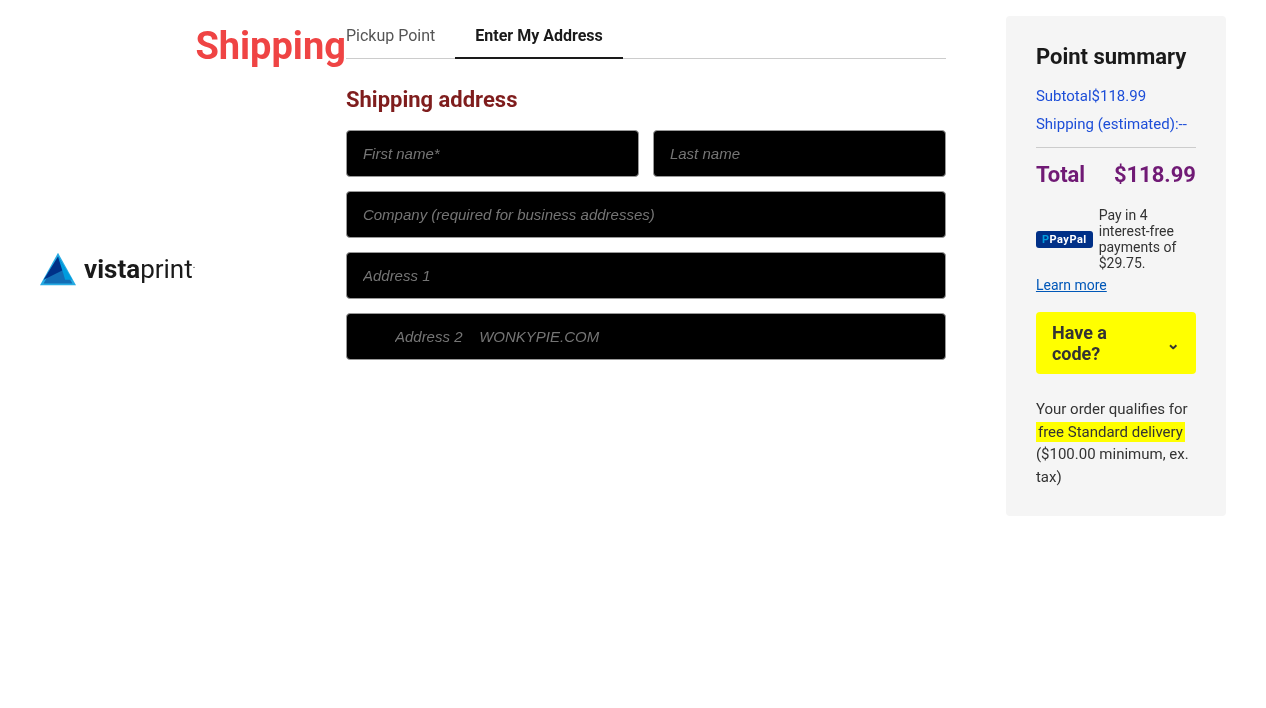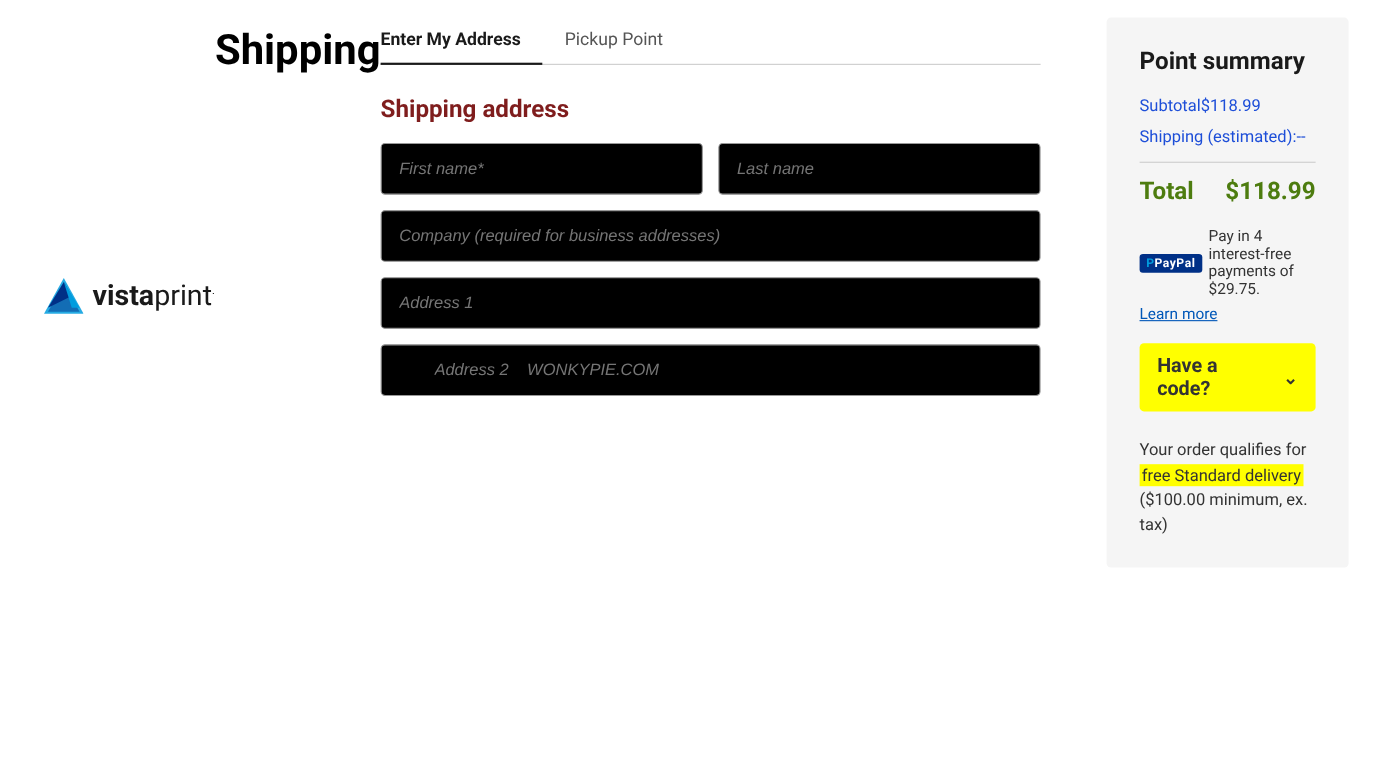--- a/index.html
+++ b/index.html
@@ -51,21 +51,21 @@
     .logo-dot {
       font-size: 10px;
       vertical-align: super;
       color: #1a1a1a;
     }
 
     
     .page-title {
       font-size: 38px;
       font-weight: 700;
-      color: #000000;
+      color: #ef4444;
       margin: 8px 0 20px;
     }
 
     
     .main-layout {
       display: flex;
       gap: 60px;
     }
 
     
@@ -163,21 +163,21 @@
       border: none;
       border-top: 1px solid #ccc;
       margin: 14px 0;
     }
 
     .total-row {
       display: flex;
       justify-content: space-between;
       font-size: 22px;
       font-weight: 700;
-      color: #4d7c0f;
+      color: #701a75;
       margin-bottom: 20px;
     }
 
     
     .paypal-section {
       margin-bottom: 18px;
     }
 
     .paypal-row {
       display: flex;
@@ -277,22 +277,22 @@
     </div>
   </div>
 
   <h1 class="page-title">Shipping</h1>
 
   <div class="main-layout">
 
     <div class="left-col">
 
       <div class="tabs">
+        <div class="tab">Pickup Point</div>
         <div class="tab active">Enter My Address</div>
-        <div class="tab">Pickup Point</div>
       </div>
 
       <div class="section-title">Shipping address</div>
 
       <div class="form-row">
         <input type="text" class="form-field" placeholder="First name*" style="">
         <input type="text" class="form-field" placeholder="Last name" style="">
       </div>
 
       <div class="form-field-wrapper">

